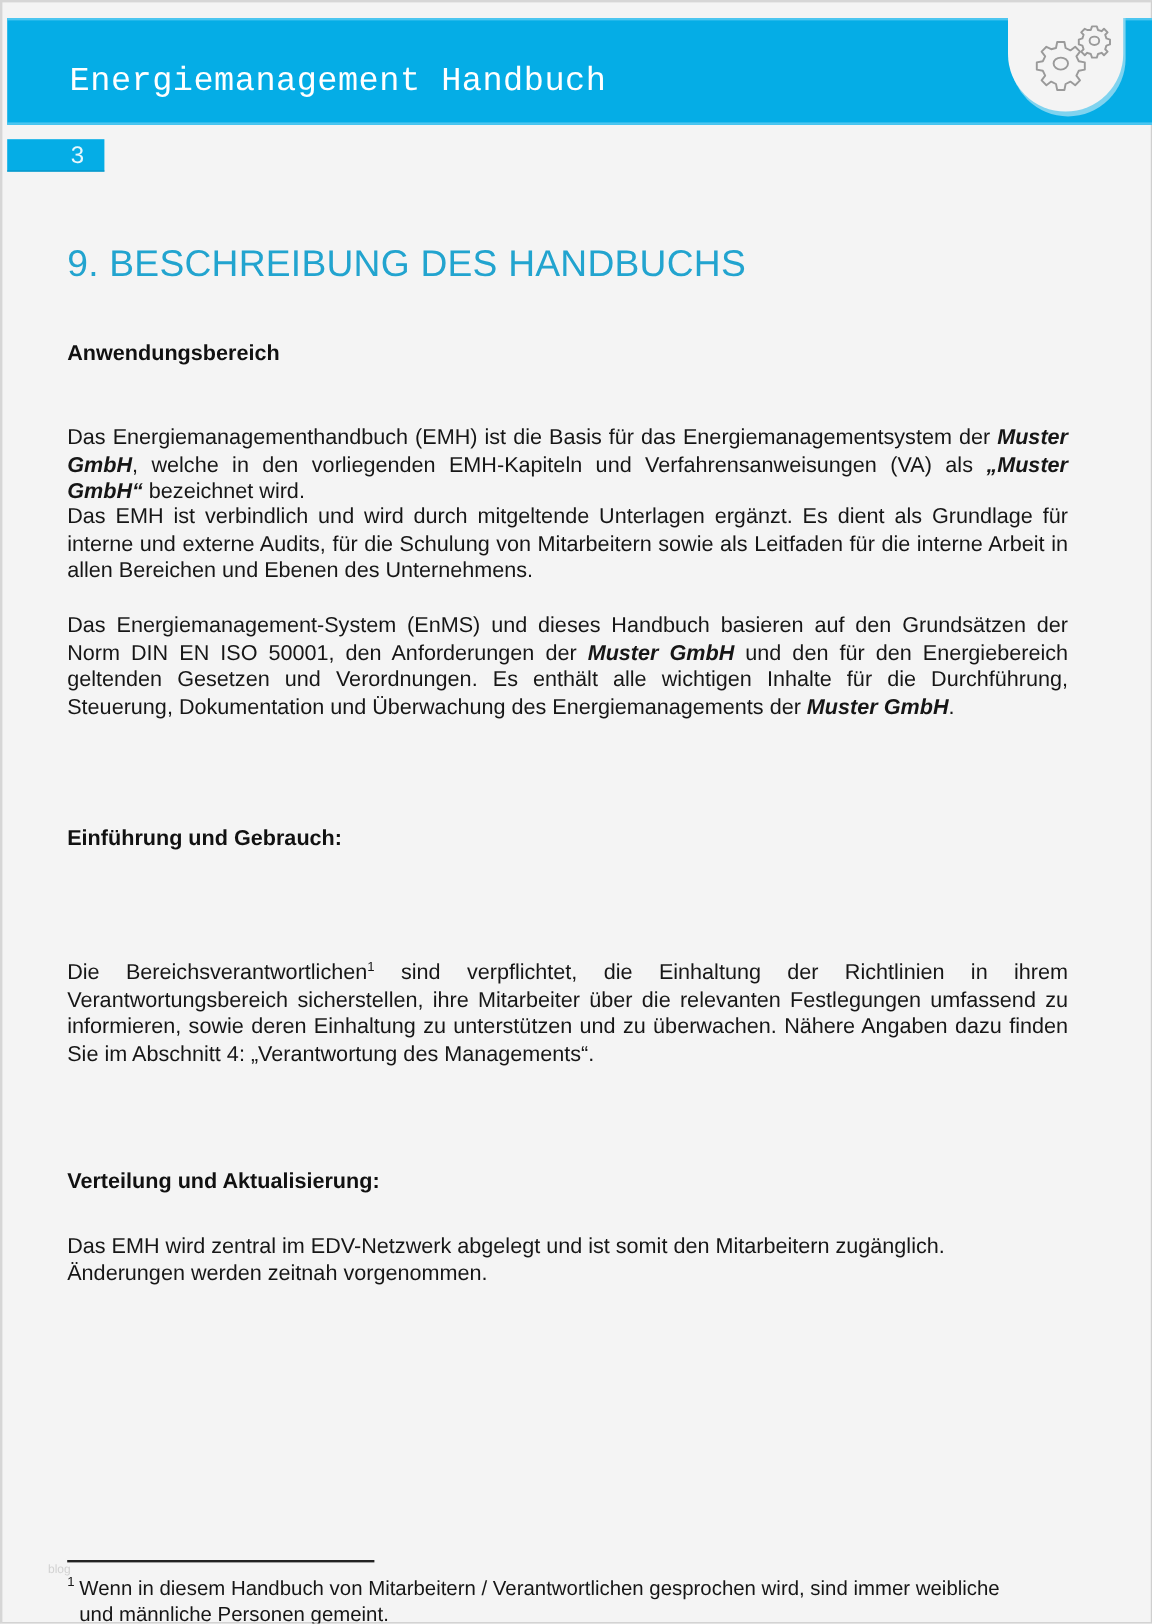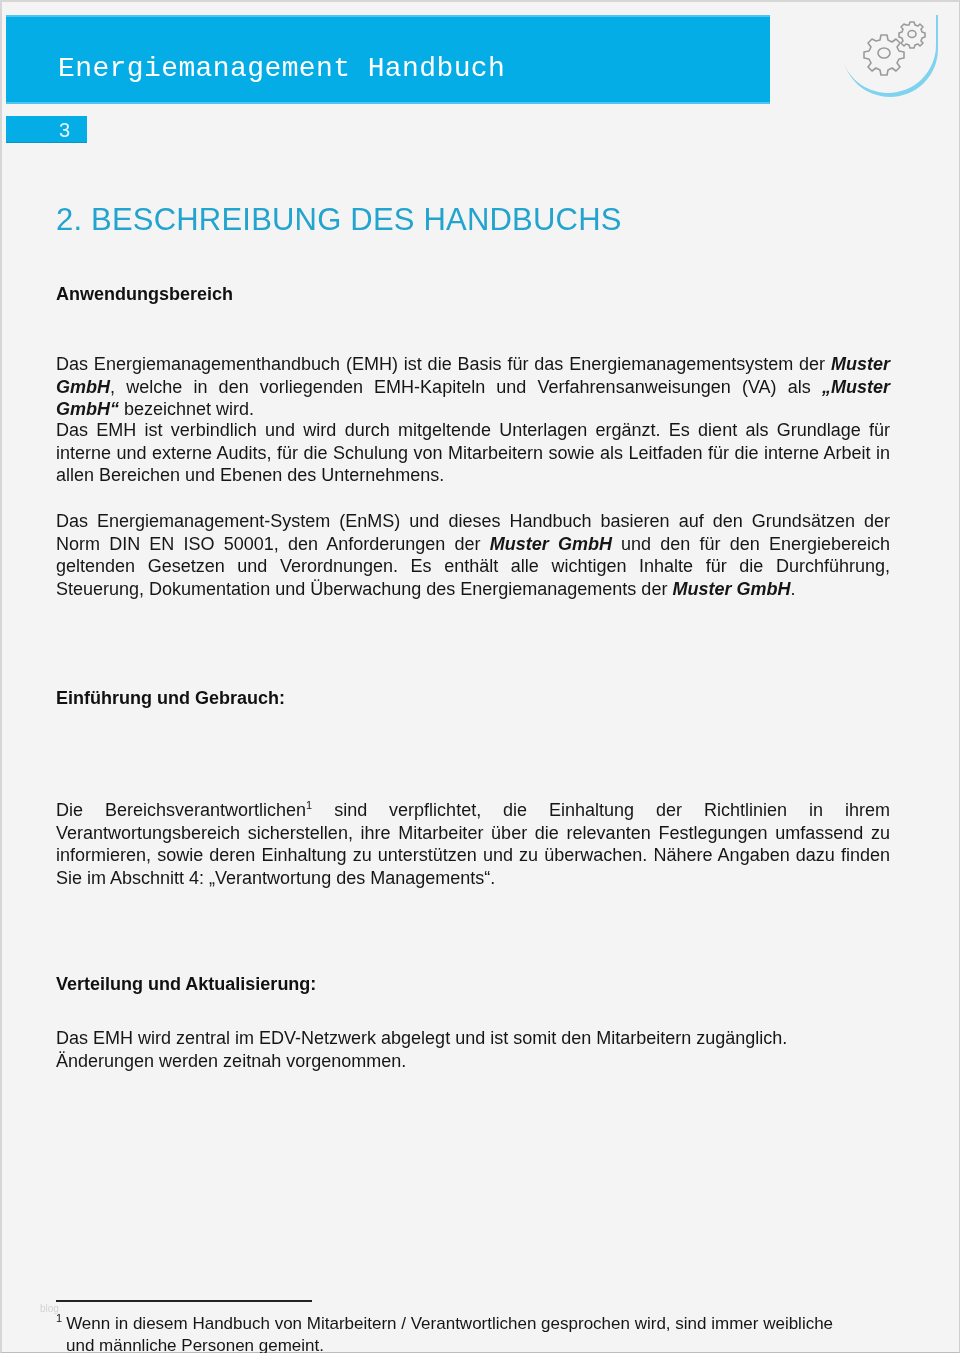--- a/index.html
+++ b/index.html
@@ -20,21 +20,21 @@
       width: 960px; height: 1353px;
       border-left: 2px solid #d6d6d6;
       border-top: 2px solid #d6d6d6;
       border-right: 1px solid #cfcfcf;
       border-bottom: 1px solid #bdbdbd;
       background: #f4f4f4;
     }
     .header-band {
       position: absolute;
       left: 4px; top: 13px;
-      width: 764px; height: 89px;
+      width: 954px; height: 89px;
       background: #05ade6;
       border-top: 2px solid #4cc6f0;
       border-bottom: 2px solid #4cc6f0;
     }
     .header-title {
       position: absolute;
       left: 52px; top: 36px;
       font-family: "Liberation Mono", monospace;
       font-size: 28px;
       color: #ffffff;
@@ -133,21 +133,21 @@
           </g>
         </svg>
       </span>
     </div>
   </div>
 
   <div class="page-number-box">
     <span class="page-number">3</span>
   </div>
 
-  <h1 class="chapter-title">2. BESCHREIBUNG DES HANDBUCHS</h1>
+  <h1 class="chapter-title">9. BESCHREIBUNG DES HANDBUCHS</h1>
 
   <h2 class="section-heading" style="top:282px;">Anwendungsbereich</h2>
 
   <p class="para" style="top:327px;margin-top:24px;"><span>Das Energiemanagementhandbuch (EMH) ist die Basis für das Energiemanagementsystem der </span><span class="em">Muster GmbH</span><span>, welche in den vorliegenden EMH-Kapiteln und Verfahrensanweisungen (VA) als </span><span class="em">„Muster GmbH“</span><span> bezeichnet wird.</span></p>
 
   <p class="para" style="top:417px;">Das EMH ist verbindlich und wird durch mitgeltende Unterlagen ergänzt. Es dient als Grundlage für interne und externe Audits, für die Schulung von Mitarbeitern sowie als Leitfaden für die interne Arbeit in allen Bereichen und Ebenen des Unternehmens.</p>
 
   <p class="para" style="top:508px;"><span>Das Energiemanagement-System (EnMS) und dieses Handbuch basieren auf den Grundsätzen der Norm DIN EN ISO 50001, den Anforderungen der </span><span class="em">Muster GmbH</span><span> und den für den Energiebereich geltenden Gesetzen und Verordnungen. Es enthält alle wichtigen Inhalte für die Durchführung, Steuerung, Dokumentation und Überwachung des Energiemanagements der </span><span class="em">Muster GmbH</span><span>.</span></p>
 
   <h2 class="section-heading" style="top:686px;">Einführung und Gebrauch:</h2>

